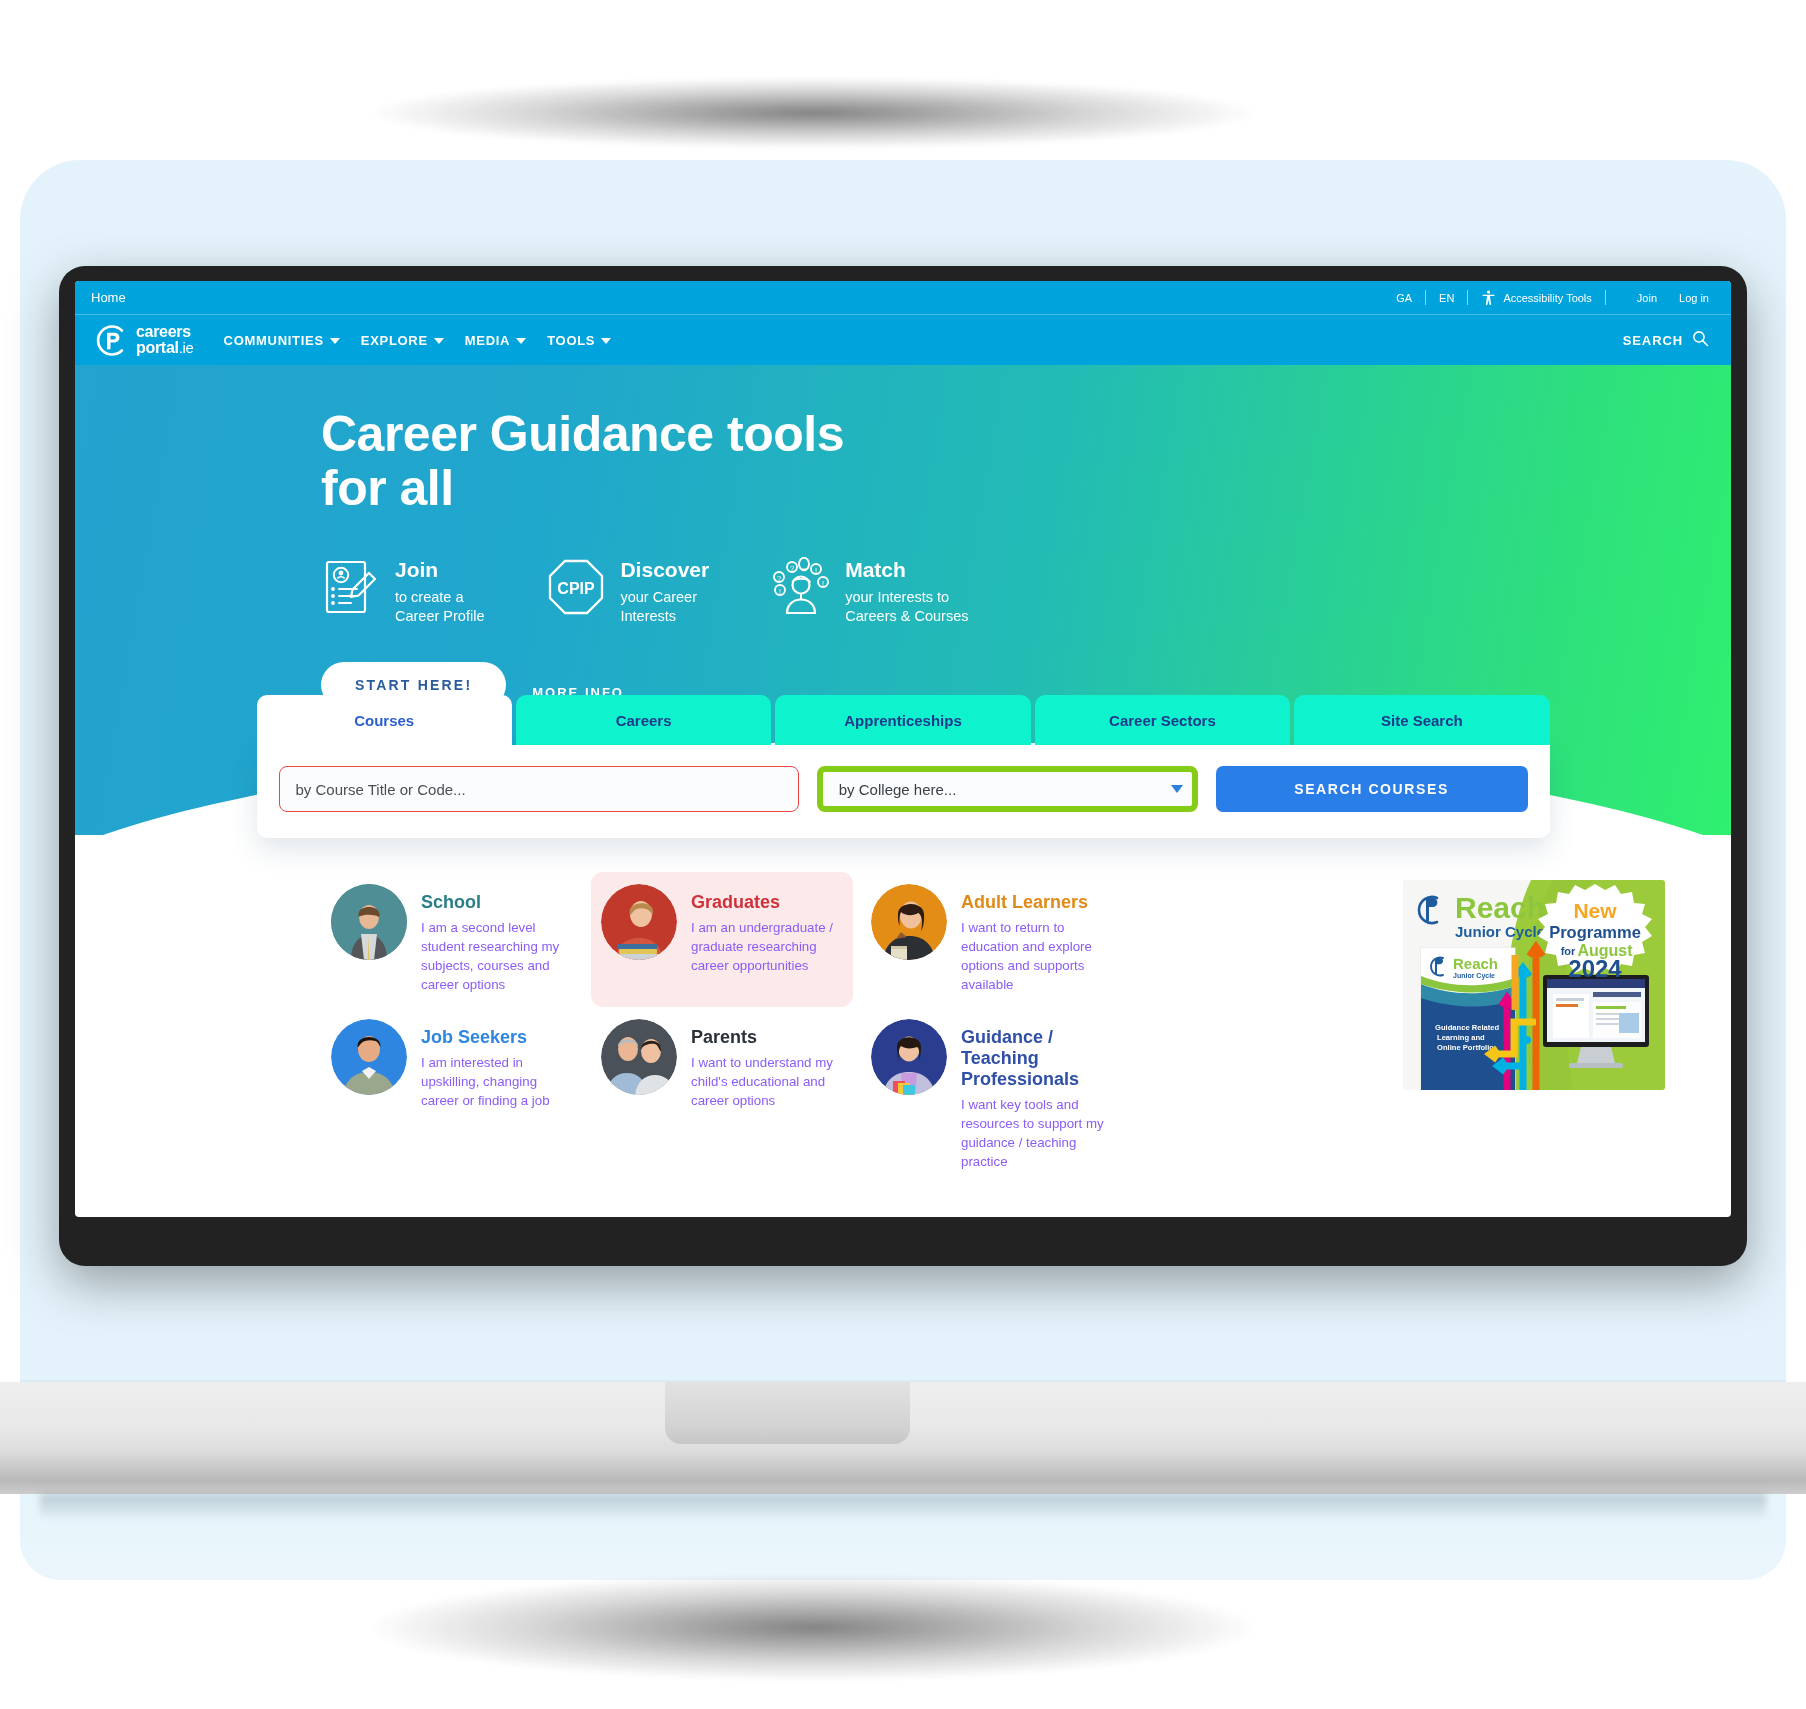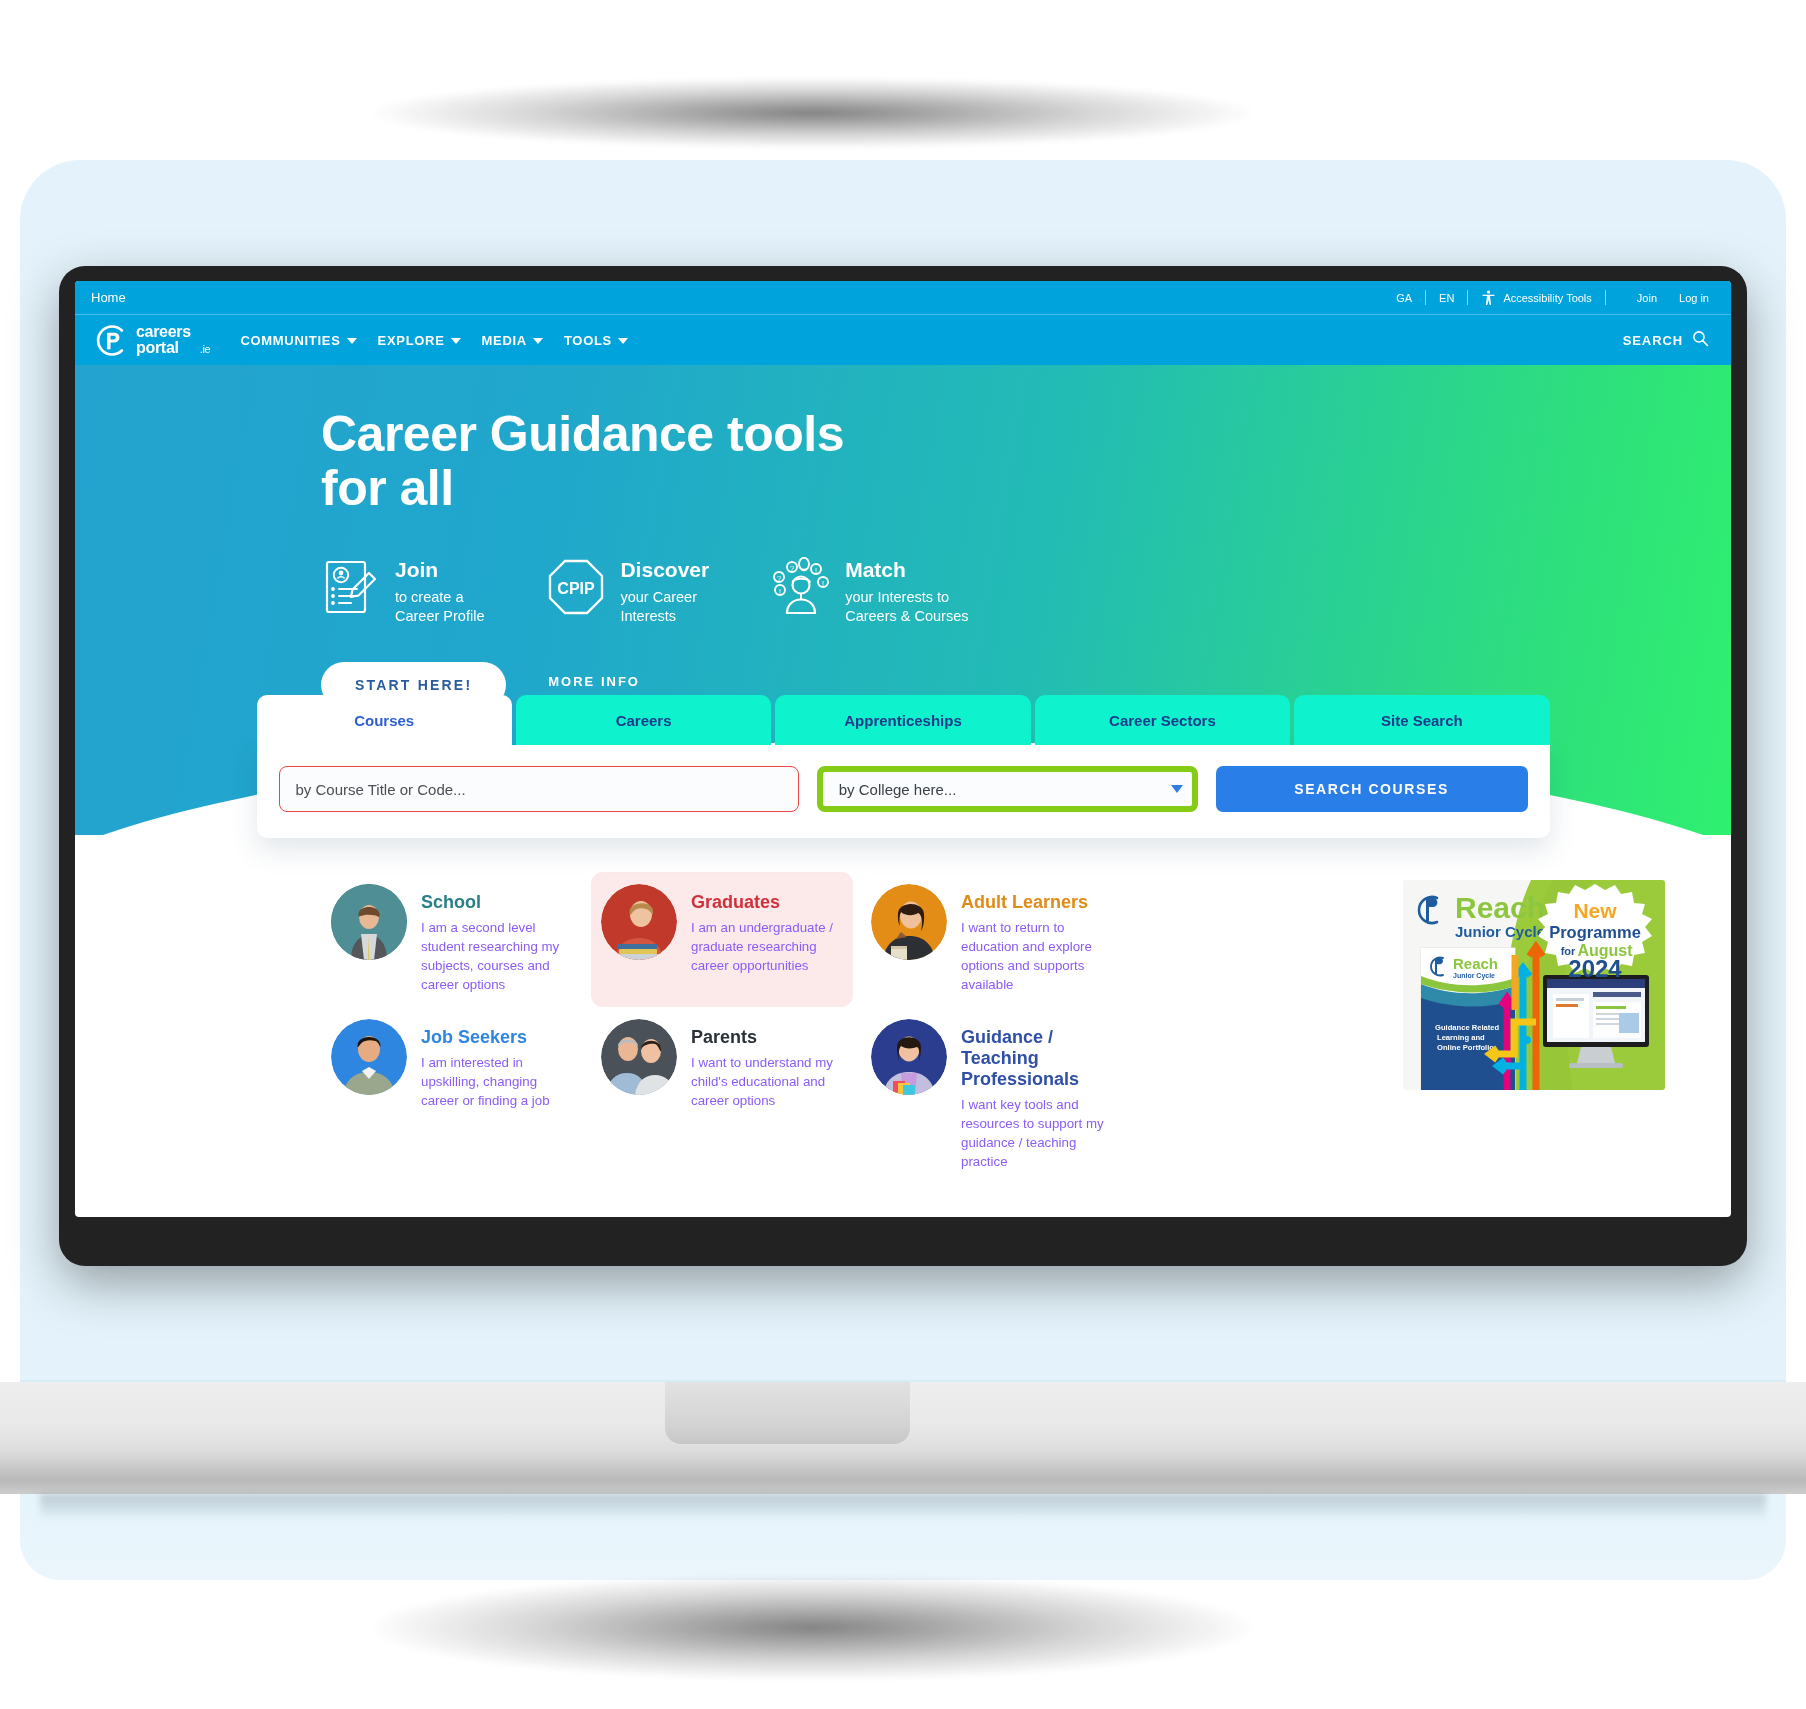--- a/index.html
+++ b/index.html
@@ -91,21 +91,21 @@
   .mainnav {
     height: 51px; background: #00a3db;
     display: flex; align-items: center;
     padding: 0 22px 0 18px;
     border-top: 1px solid rgba(255,255,255,.28);
   }
   .logo { display: flex; align-items: center; gap: 8px; margin-right: 30px; }
   .logo-mark { width: 35px; height: 35px; }
   .logo-text { color:#fff; line-height: 1.0; font-weight: 700; font-size: 16px; letter-spacing: -0.3px; }
   .logo-text .l2 { font-weight: 700; }
-  .logo-text .ie { font-size: 11px; font-weight: 400; padding-left: 21px; }
+  .logo-text .ie { font-size: 15px; font-weight: 400; }
   .navitems { display: flex; align-items: center; gap: 21px; }
   .navitem {
     color: #ffffff; font-size: 13px; font-weight: 700; letter-spacing: .7px;
     display: flex; align-items: center; gap: 6px; cursor: pointer;
   }
   .caret { width: 0; height: 0; border-left: 5px solid transparent; border-right: 5px solid transparent; border-top: 6px solid #fff; display:block; margin-top:2px;}
   .nav-search {
     margin-left: auto; color: #fff; font-size: 13px; font-weight: 700; letter-spacing: .9px;
     display: flex; align-items: center; gap: 9px; cursor: pointer;
   }
@@ -127,21 +127,21 @@
     letter-spacing: -.5px; max-width: 600px;
   }
   .features { display: flex; gap: 0; margin-top: 42px; }
   .feature { display: flex; align-items: flex-start; gap: 14px; }
   .feature + .feature { margin-left: 62px; }
   .f-icon { width: 60px; height: 60px; flex: none; }
   .f-txt { color: #ffffff; padding-top: 2px; }
   .f-title { font-size: 21px; font-weight: 700; line-height: 1; margin-bottom: 8px; }
   .f-sub { font-size: 14.5px; line-height: 1.32; font-weight: 400; }
 
-  .cta-row { display: flex; align-items: center; gap: 42px; margin-top: 36px; }
+  .cta-row { display: flex; align-items: flex-end; gap: 26px; margin-top: 36px; }
   .btn-start {
     background: #ffffff; color: #2a5c9c; border: none; border-radius: 30px;
     padding: 15px 34px; font-size: 14px; font-weight: 700; letter-spacing: 2.2px;
     cursor: pointer; font-family: inherit;
   }
   .btn-more {
     color: #ffffff; font-size: 13px; font-weight: 700; letter-spacing: 2px;
     border-bottom: 2px dotted rgba(255,255,255,.8); padding-bottom: 6px; cursor: pointer;
   }
 

